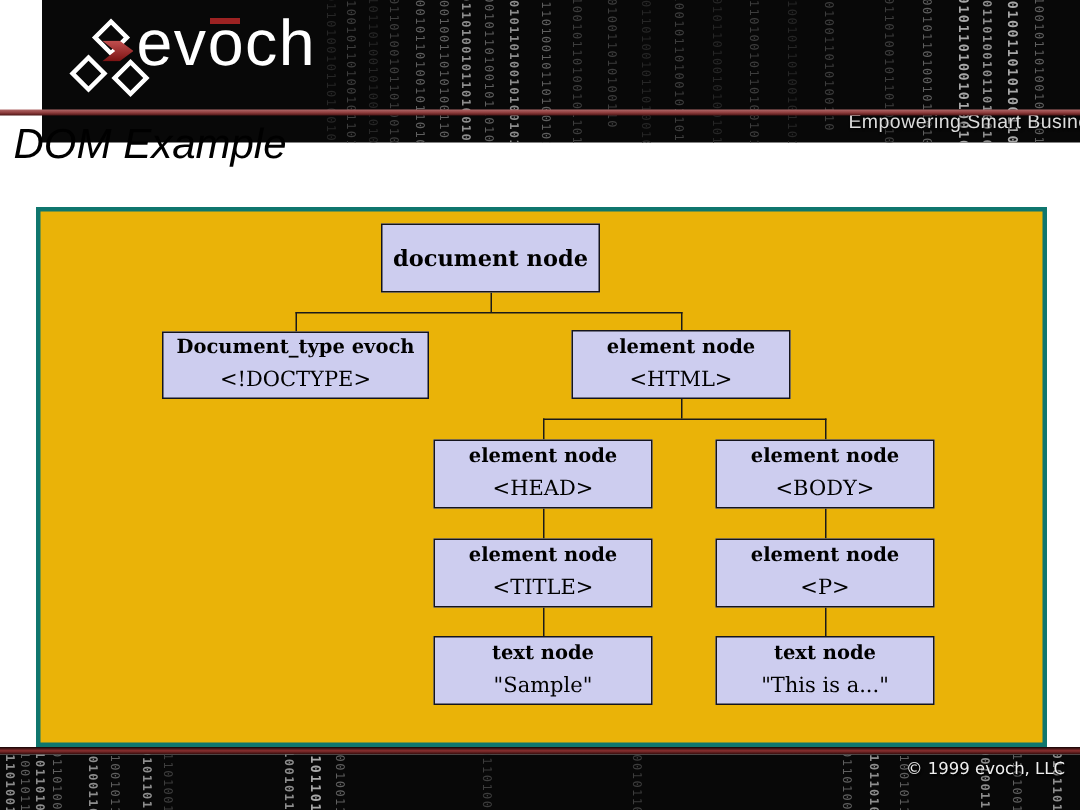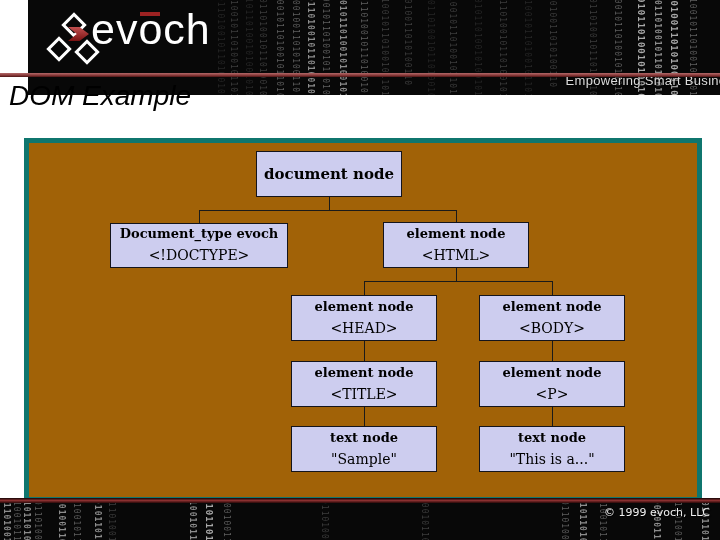--- a/index.html
+++ b/index.html
@@ -36,21 +36,21 @@
   .macron{position:absolute;left:2px;top:4px;width:calc(100% - 5px);height:4px;
           background:#9c2222;display:block;}
   .tagline{position:absolute;right:8px;bottom:7px;font-size:13px;font-weight:normal;
            color:#dcdcdc;text-shadow:1px 1px 2px #000;letter-spacing:.3px;padding-left:18px;}
 
   
   .title{position:absolute;left:9px;top:80px;margin:0;font-size:28px;font-weight:normal;
          color:#000;font-family:"Liberation Sans",sans-serif;font-style:italic;}
 
   .diagram{position:absolute;left:24px;top:138px;width:668px;height:354px;
-           background:#a16207;border:5px solid #0f766e;}
+           background:#eab308;border:3px solid #0f766e;}
   .ln{position:absolute;background:#1a1a1a;}
   .node{position:absolute;background:#cdcdef;border:1px solid #14141c;
         display:flex;flex-direction:column;align-items:center;justify-content:center;
         font-family:"DejaVu Serif",serif;color:#000;text-align:center;box-sizing:border-box;}
   .nl1{font-size:13px;font-weight:bold;line-height:1.25;}
   .nl2{font-size:14px;font-weight:normal;line-height:1.25;margin-top:5px;}
   .root .nl1{font-size:15px;}
 
   .copyright{position:absolute;right:10px;top:3px;font-size:11px;color:#f0f0f0;
              font-family:"DejaVu Sans",sans-serif;text-shadow:1px 1px 1px #000;}

